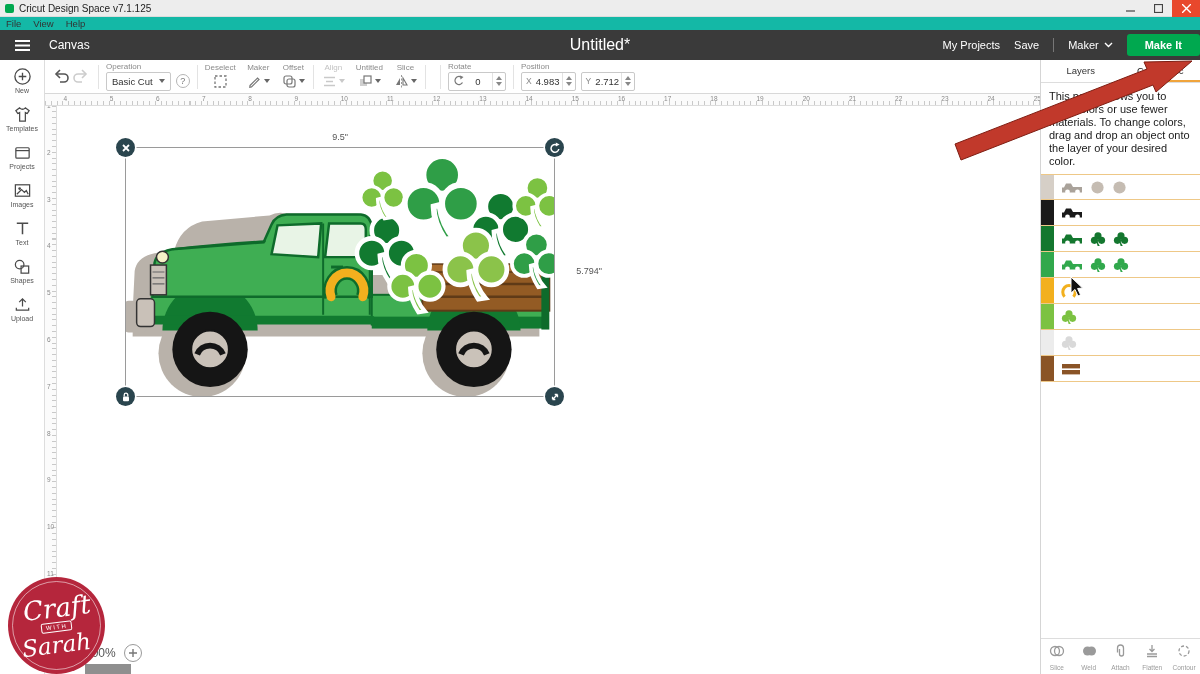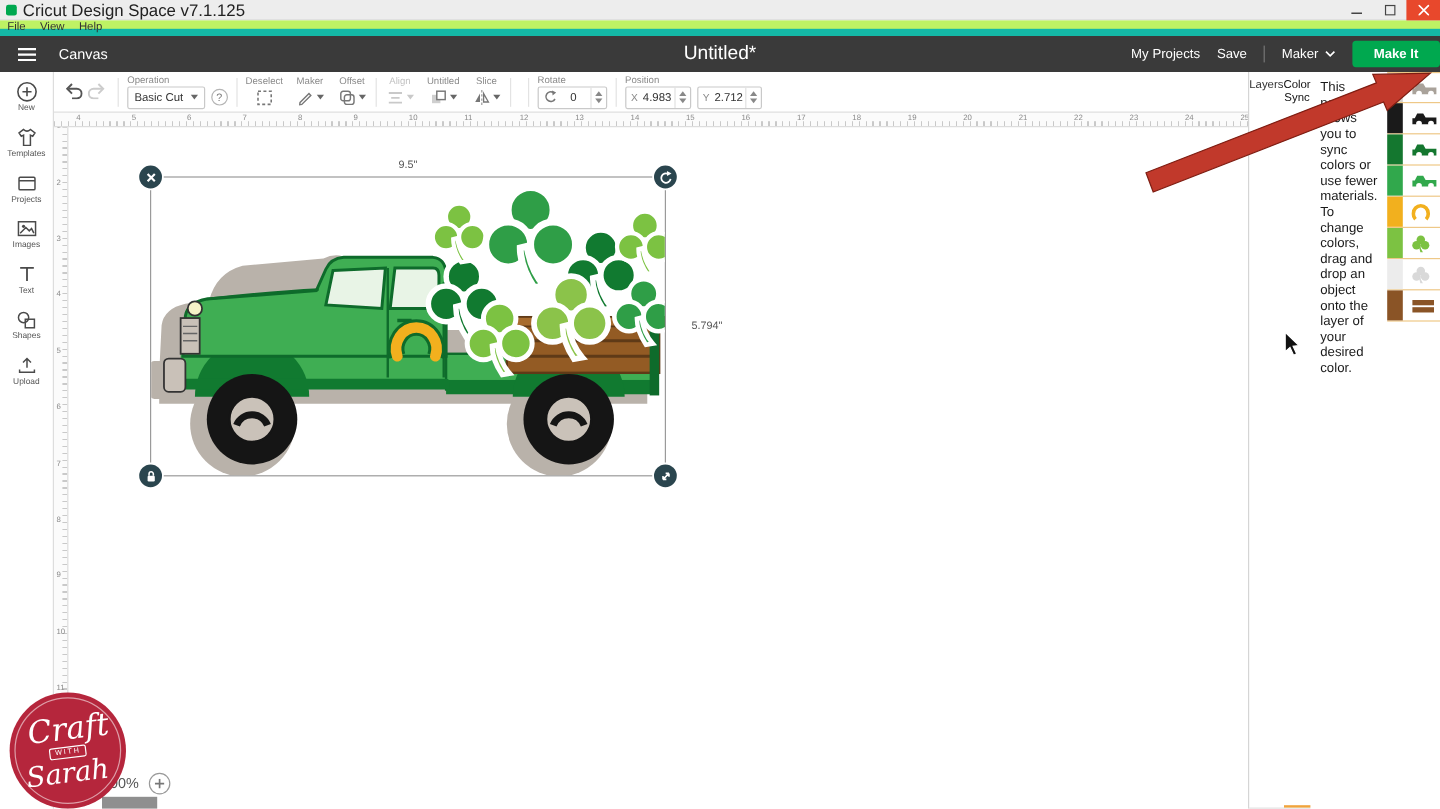--- a/index.html
+++ b/index.html
@@ -1,27 +1,27 @@
 <!DOCTYPE html>
 <html><head>
 <meta charset="utf-8">
 <style>
   *{box-sizing:border-box;margin:0;padding:0}
   html,body{width:1200px;height:674px;overflow:hidden;font-family:"Liberation Sans",sans-serif;background:#fff;position:relative}
 
   
-  .titlebar{height:17px;background:#ededed;display:flex;align-items:center;font-size:14px;color:#222;border-bottom:1px solid #dcdcdc}
+  .titlebar{height:17px;background:#ededed;display:flex;align-items:center;font-size:10px;color:#222;border-bottom:1px solid #dcdcdc}
   .app-ico{width:9px;height:9px;background:#00a84f;border-radius:2px;margin:0 5px 0 5px}
   .tb-title{flex:0 0 auto}
   .tb-spacer{flex:1}
   .wbtn{width:28px;height:17px;display:flex;align-items:center;justify-content:center}
   .wbtn svg{display:block}
   .wbtn.close{background:#e8482c}
   
-  .menubar{height:13px;background:#bef264;border-bottom:6px solid #14b8a6;display:flex;align-items:flex-start;gap:12px;padding-left:6px;font-size:9.5px;color:#333}
+  .menubar{height:13px;background:#14b8a6;border-bottom:1px solid #14b8a6;display:flex;align-items:flex-end;gap:12px;padding-left:6px;font-size:9.5px;color:#333}
   .menu-item{cursor:default}
 
   
   .header{height:30px;background:#3a3a3a;color:#fff;display:flex;align-items:center;position:relative;z-index:5}
   .hamburger{width:45px;height:30px;display:flex;align-items:center;justify-content:center}
   .hdr-canvas{font-size:12px;margin-left:4px}
   .hdr-title{position:absolute;left:50%;transform:translateX(-50%);font-size:16px}
   .hdr-right{margin-left:auto;display:flex;align-items:center;gap:14px;padding-right:0;font-size:11px}
   .hdr-divider{width:1px;height:14px;background:#777}
   .machine{display:flex;align-items:center;gap:5px}
@@ -70,21 +70,21 @@
   .dim-w{position:absolute;top:-16px;left:0;width:100%;text-align:center;font-size:9px;color:#555}
   .dim-h{position:absolute;right:-48px;top:calc(50% - 6px);font-size:9px;color:#555}
   .handle{position:absolute;width:19px;height:19px;border-radius:50%;background:#2a454e;display:flex;align-items:center;justify-content:center;box-shadow:0 0 0 1.5px #fff}
   .handle.tl{left:-10px;top:-10px}.handle.tr{right:-10px;top:-10px}
   .handle.bl{left:-10px;bottom:-10px}.handle.br{right:-10px;bottom:-10px}
 
   .zoom{position:absolute;left:14px;bottom:12px;display:flex;align-items:center;gap:8px;z-index:6;font-size:12px;color:#555}
   .zoom .zbtn{width:18px;height:18px;border:1px solid #9a9a9a;border-radius:50%;display:flex;align-items:center;justify-content:center;background:#fff}
 
   
-  .right-panel{width:160px;border-left:1px solid #d5d5d5;background:#fff;display:flex;flex-direction:row;position:relative;z-index:5}
+  .right-panel{width:160px;border-left:1px solid #d5d5d5;background:#fff;display:flex;flex-direction:column;position:relative;z-index:5}
   .ptabs{display:flex;border-bottom:1px solid #ddd}
   .ptab{flex:1;text-align:center;font-size:9.5px;color:#333;padding:5px 0 4px}
   .ptab.active{border-bottom:2px solid #f0a43c;color:#111}
   .pdesc{font-size:11px;color:#1a1a1a;line-height:13px;padding:7px 8px 6px}
   .crows{display:flex;flex-direction:column}
   .crow{display:flex;align-items:center;height:26px;border-bottom:1px solid #eec887;position:relative}
   .crow:first-child{border-top:1px solid #eec887}
   .cbar{width:13px;align-self:stretch;flex:0 0 auto}
   .thumb{margin-left:7px;display:flex;align-items:center}
   .thumb svg{display:block}

